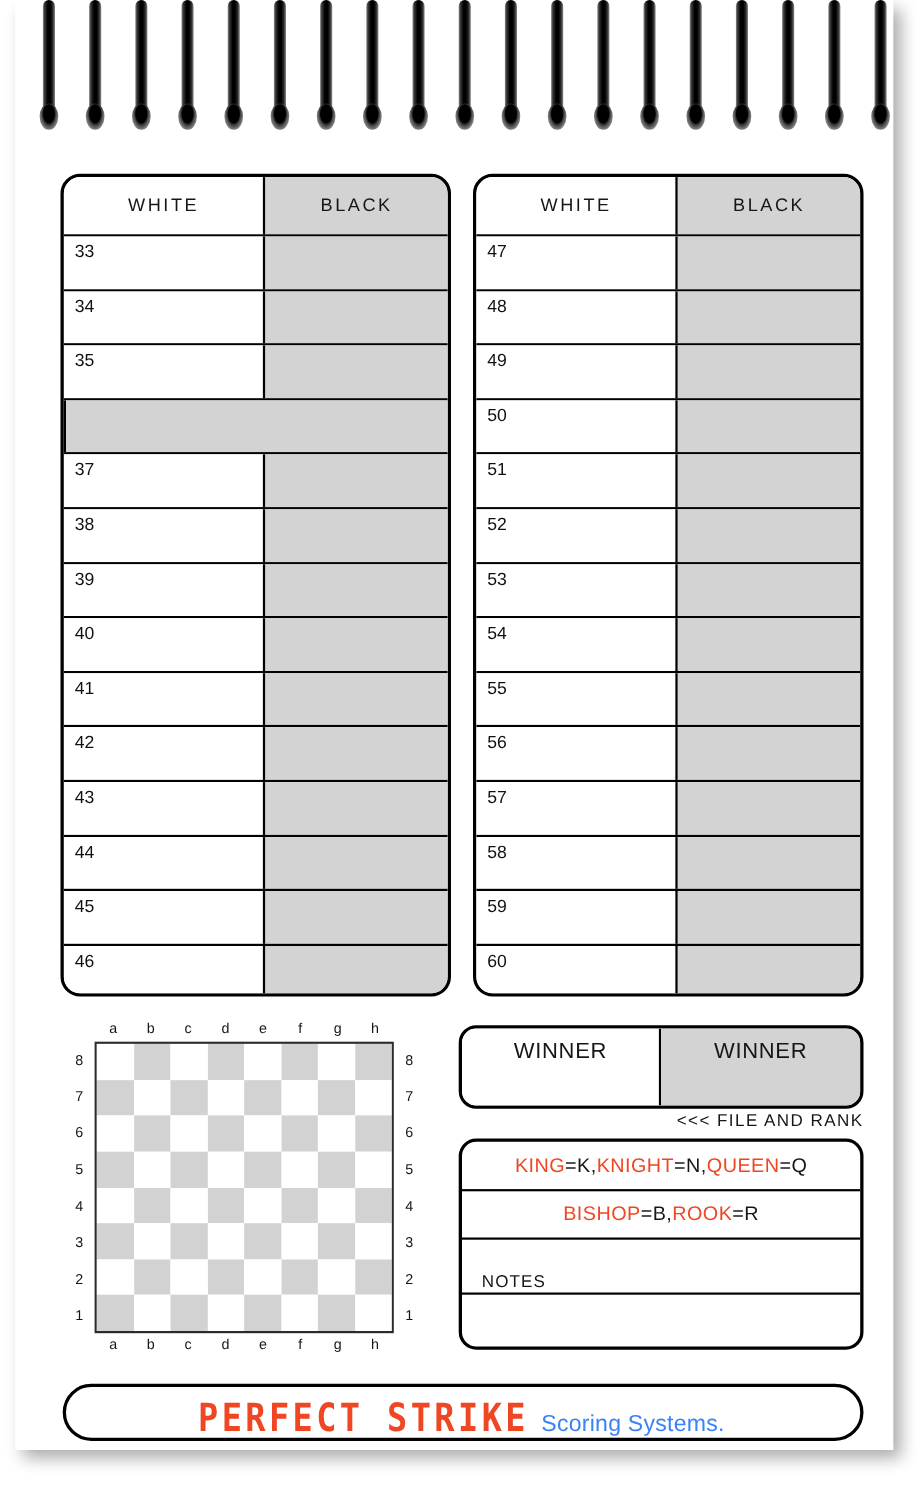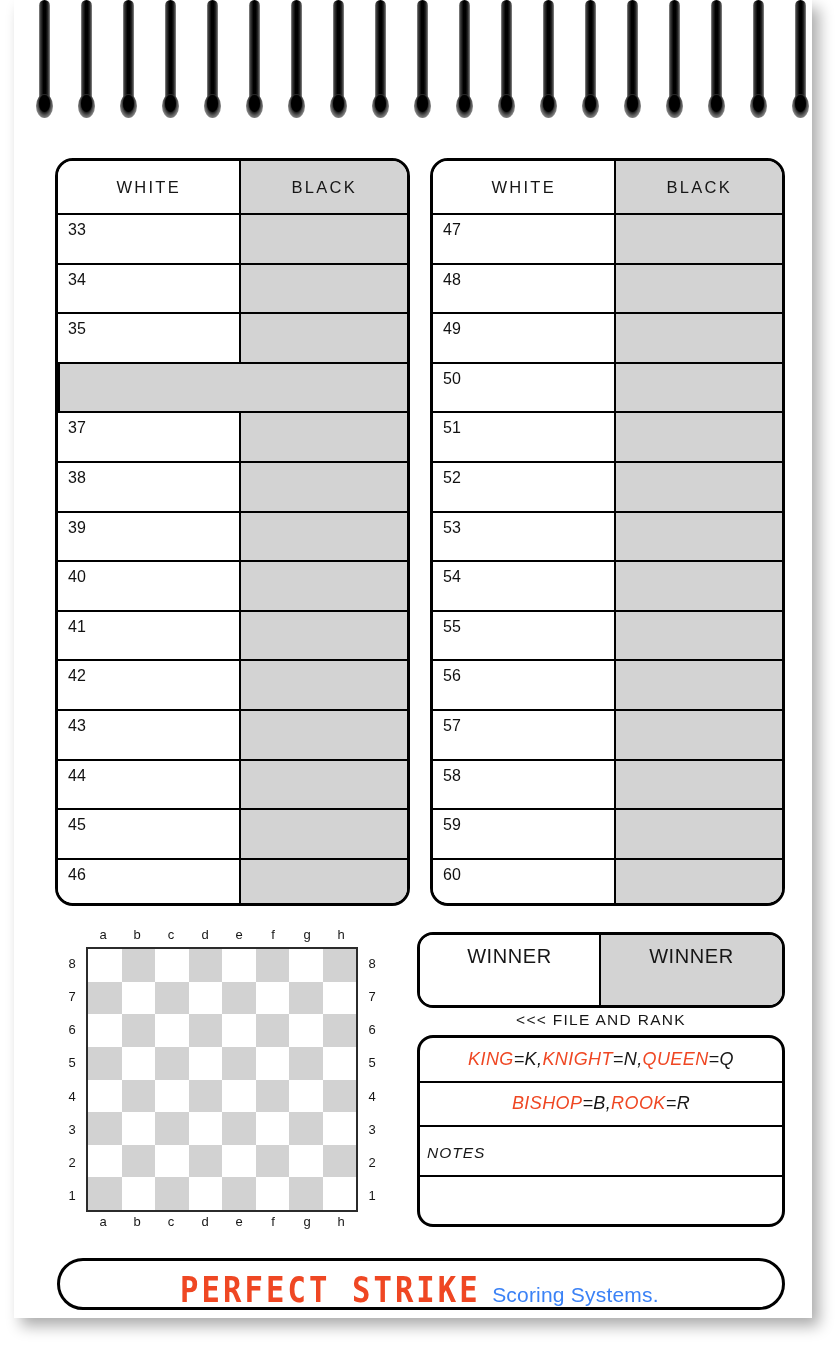--- a/index.html
+++ b/index.html
@@ -207,21 +207,21 @@
     color: #161616;
   }
   .winner-cell.w { flex: 0 0 50%; background: #ffffff; border-right: 2.5px solid #000; }
   .winner-cell.b { flex: 1 1 auto; background: #d3d3d3; }
 
   .filerank {
     position: absolute;
     left: 417px;
     top: 1011px;
     width: 368px;
-    text-align: center;
+    text-align: right;
     font-size: 15.5px;
     letter-spacing: 1.3px;
     color: #161616;
   }
 
   .legend-box {
     position: absolute;
     left: 417px;
     top: 1035px;
     width: 368px;
@@ -234,27 +234,26 @@
     flex-direction: column;
   }
   .legend-row {
     flex: 1 1 0;
     display: flex;
     align-items: center;
     justify-content: center;
     font-size: 18px;
     letter-spacing: 0.4px;
     color: #161616;
-    font-style: italic;
   }
   .legend-row + .legend-row { border-top: 2.5px solid #000; }
   .legend-row.notes {
     justify-content: flex-start;
-    align-items: center;
-    padding: 5px 0 0 7px;
+    align-items: flex-end;
+    padding: 5px 0 0 18px;
     font-size: 15.5px;
     letter-spacing: 1px;
   }
   .pc { color: #ef4723; }
 
   
   .brandbar {
     position: absolute;
     left: 57px;
     top: 1258px;

